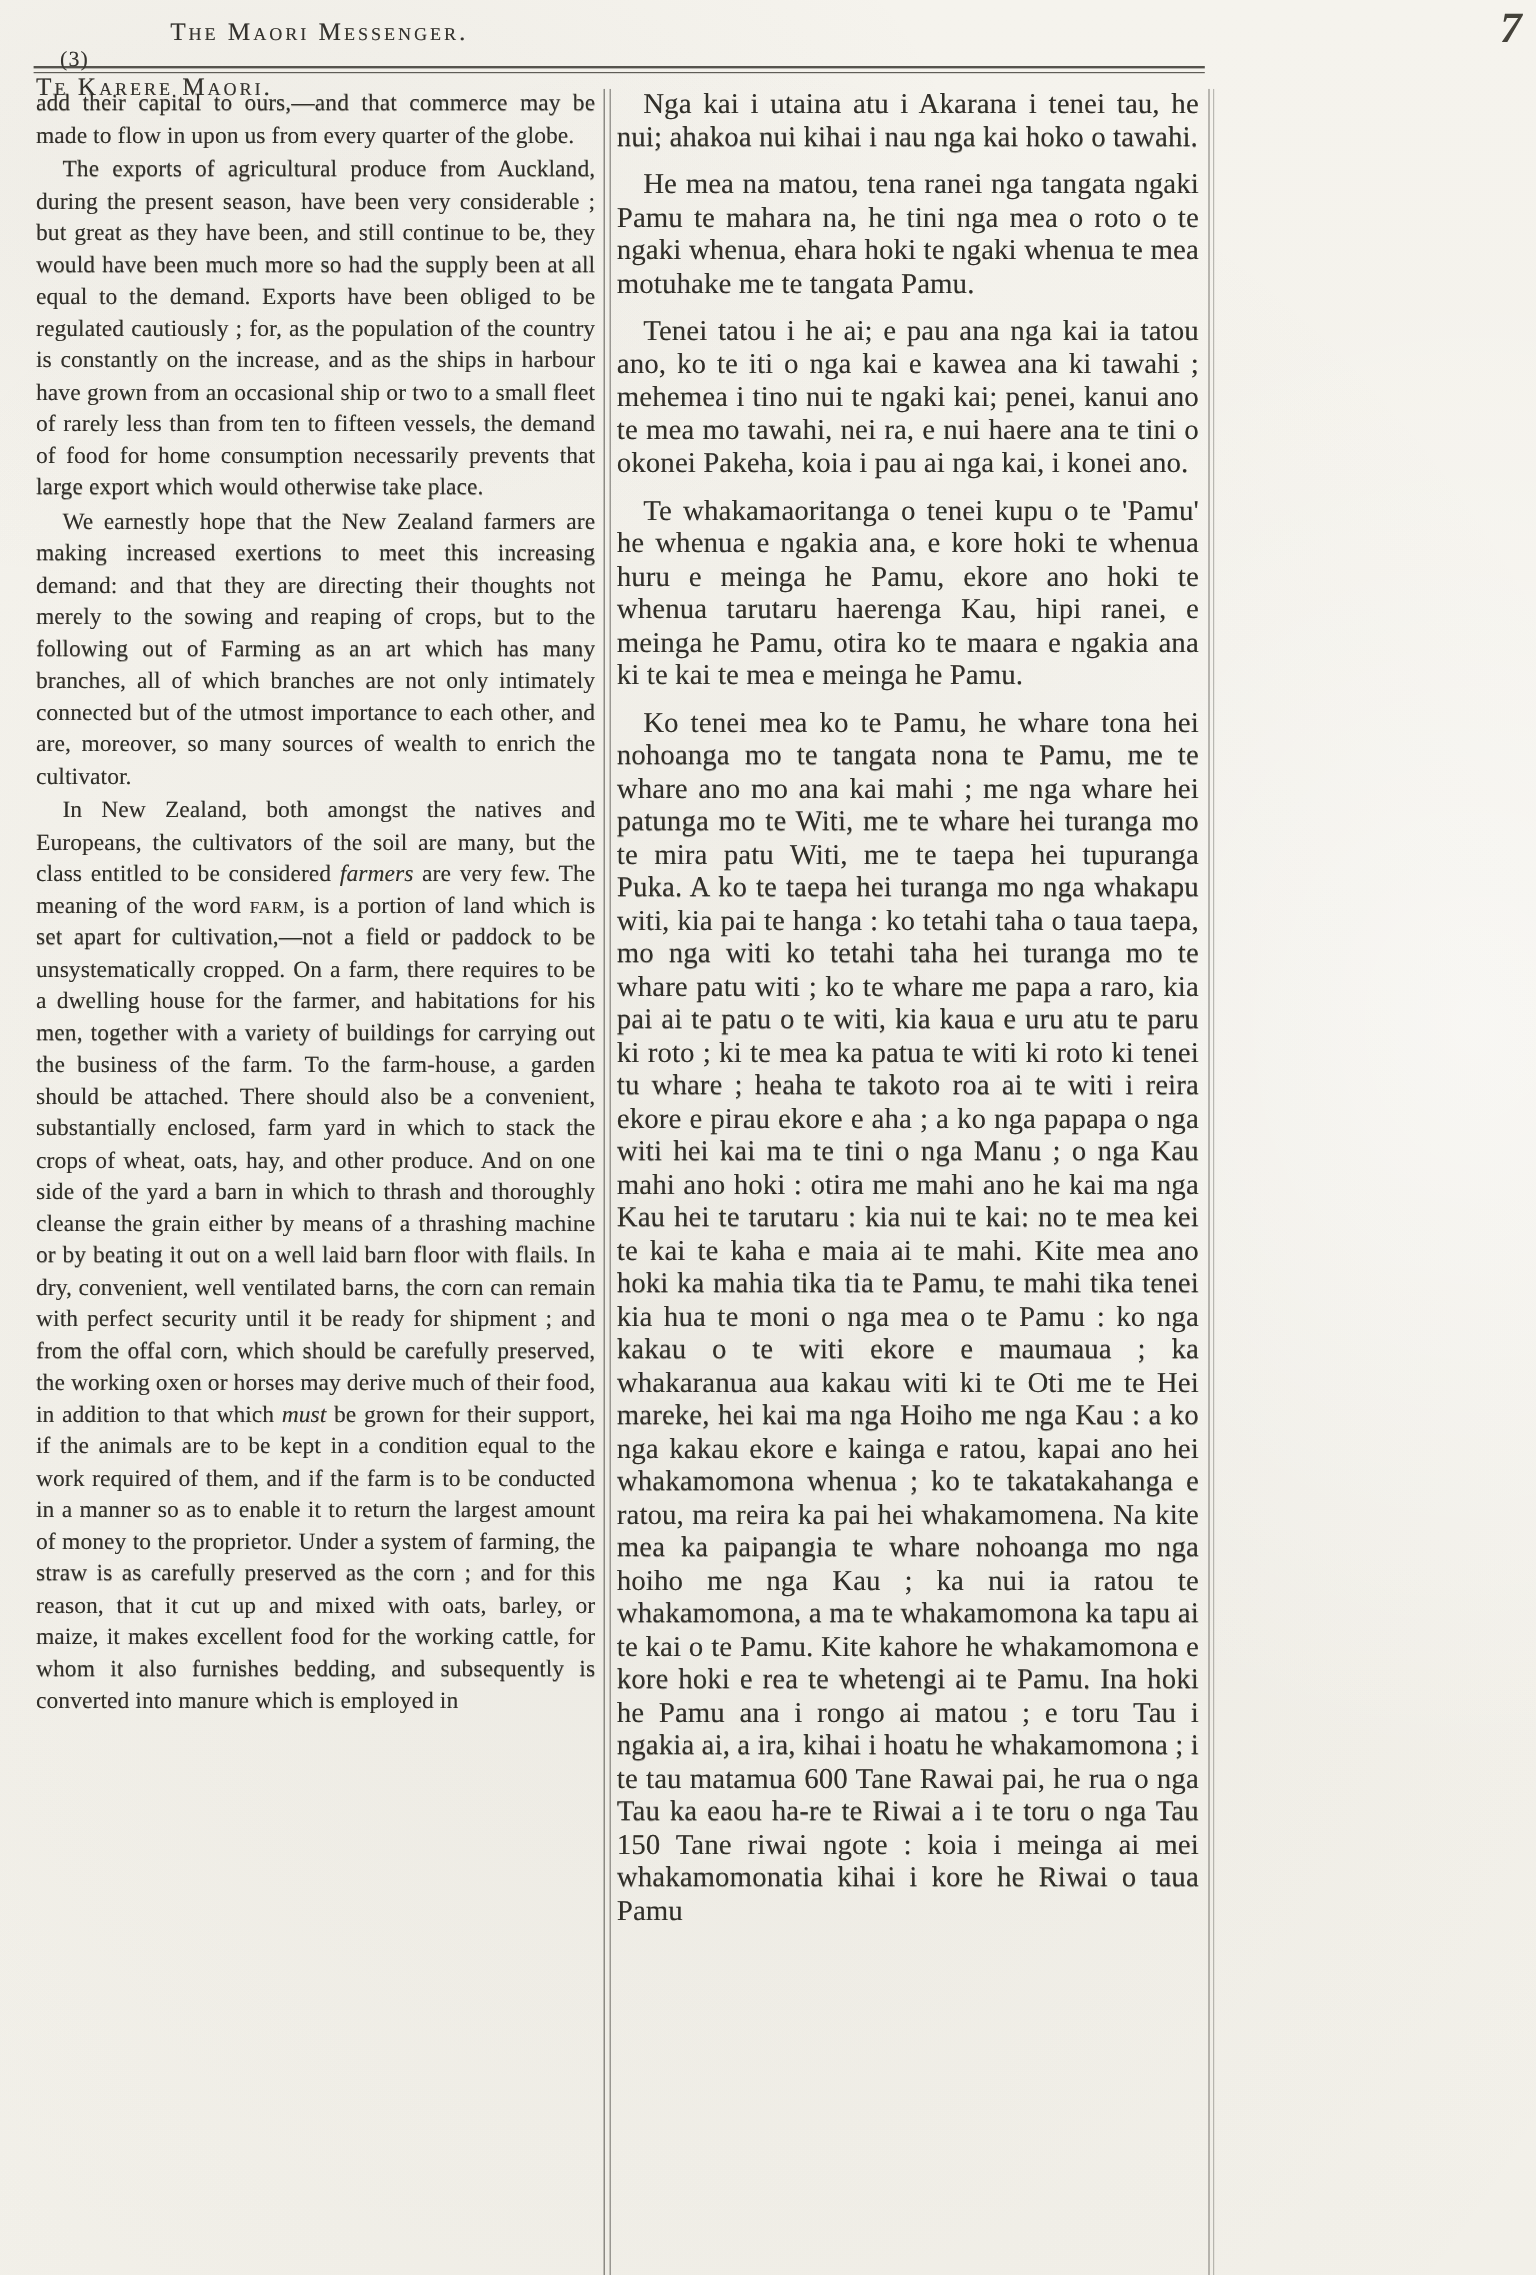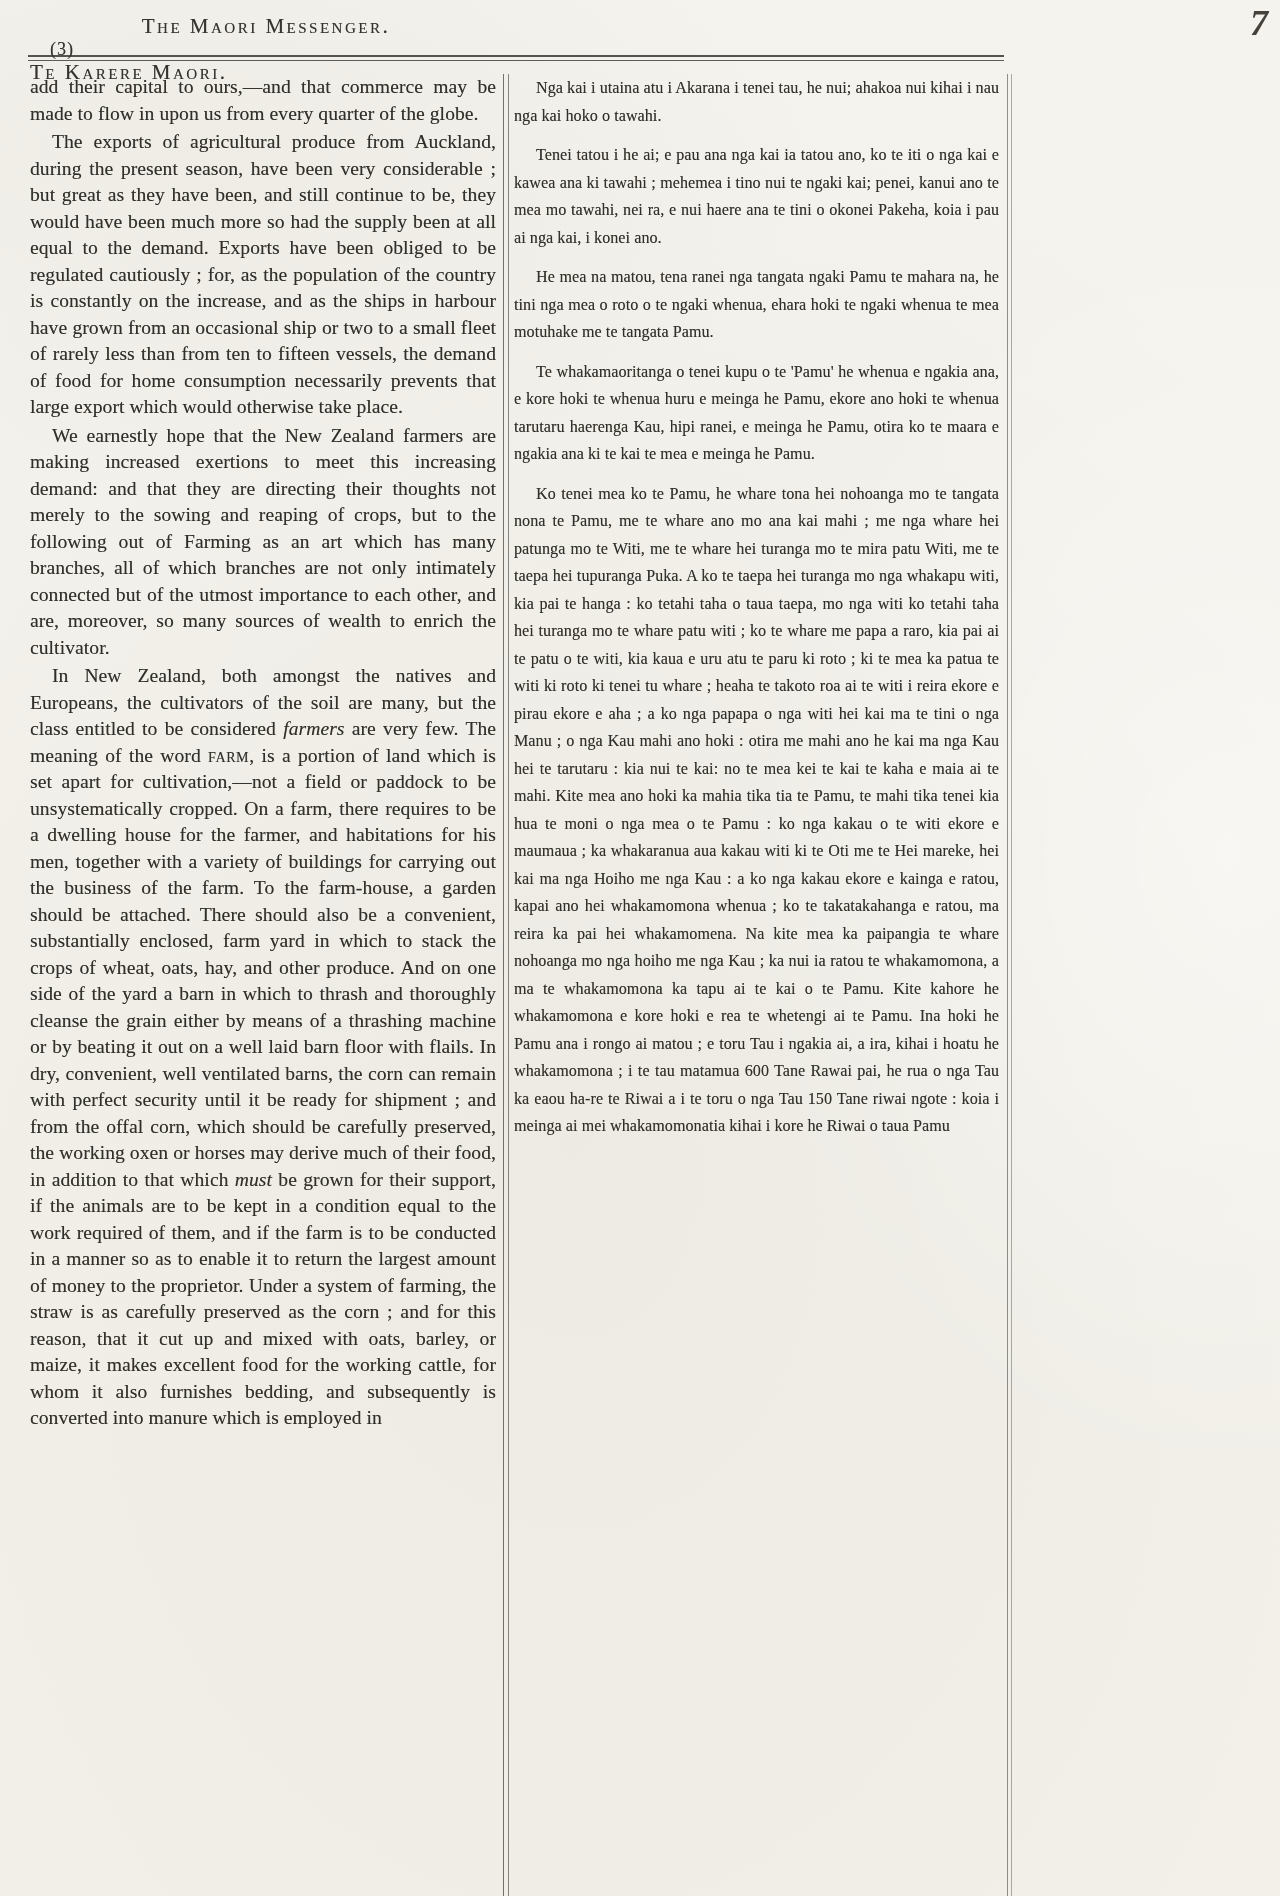--- a/index.html
+++ b/index.html
@@ -101,21 +101,21 @@
 
   .col-rule {
     width: 6px;
     margin: 0 5px 0 7px;
     border-left: 1.4px solid rgba(62,60,54,0.7);
     border-right: 1.4px solid rgba(62,60,54,0.6);
   }
 
   .col-right {
     flex: 1;
-    font-size: 16px;
+    font-size: 24px;
     line-height: 27.5px;
     letter-spacing: 0.1px;
     padding-right: 8px;
   }
 
   .edge-rule {
     width: 5px;
     border-left: 1.2px solid rgba(62,60,54,0.55);
     border-right: 1.2px solid rgba(62,60,54,0.4);
   }
@@ -152,22 +152,22 @@
       <p class="para noindent">add their capital to ours,—and that commerce may be made to flow in upon us from every quarter of the globe.</p>
       <p class="para">The exports of agricultural produce from Auckland, during the present season, have been very considerable ; but great as they have been, and still continue to be, they would have been much more so had the supply been at all equal to the demand. Exports have been obliged to be regulated cautiously ; for, as the population of the country is constantly on the increase, and as the ships in harbour have grown from an occasional ship or two to a small fleet of rarely less than from ten to fifteen vessels, the demand of food for home consumption necessarily prevents that large export which would otherwise take place.</p>
       <p class="para">We earnestly hope that the New Zealand farmers are making increased exertions to meet this increasing demand: and that they are directing their thoughts not merely to the sowing and reaping of crops, but to the following out of Farming as an art which has many branches, all of which branches are not only intimately connected but of the utmost importance to each other, and are, moreover, so many sources of wealth to enrich the cultivator.</p>
       <p class="para"><span>In New Zealand, both amongst the natives and Europeans, the cultivators of the soil are many, but the class entitled to be considered </span><i>farmers</i><span> are very few. The meaning of the word </span><span class="sc">farm</span><span>, is a portion of land which is set apart for cultivation,—not a field or paddock to be unsystematically cropped. On a farm, there requires to be a dwelling house for the farmer, and habitations for his men, together with a variety of buildings for carrying out the business of the farm. To the farm-house, a garden should be attached. There should also be a convenient, substantially enclosed, farm yard in which to stack the crops of wheat, oats, hay, and other produce. And on one side of the yard a barn in which to thrash and thoroughly cleanse the grain either by means of a thrashing machine or by beating it out on a well laid barn floor with flails. In dry, convenient, well ventilated barns, the corn can remain with perfect security until it be ready for shipment ; and from the offal corn, which should be carefully preserved, the working oxen or horses may derive much of their food, in addition to that which </span><i>must</i><span> be grown for their support, if the animals are to be kept in a condition equal to the work required of them, and if the farm is to be conducted in a manner so as to enable it to return the largest amount of money to the proprietor. Under a system of farming, the straw is as carefully preserved as the corn ; and for this reason, that it cut up and mixed with oats, barley, or maize, it makes excellent food for the working cattle, for whom it also furnishes bedding, and subsequently is converted into manure which is employed in</span></p>
     </div>
 
     <div class="col-rule"></div>
 
     <div class="col col-right" lang="mi">
       <p class="para">Nga kai i utaina atu i Akarana i tenei tau, he nui; ahakoa nui kihai i nau nga kai hoko o tawahi.</p>
+      <p class="para">He mea na matou, tena ranei nga tangata ngaki Pamu te mahara na, he tini nga mea o roto o te ngaki whenua, ehara hoki te ngaki whenua te mea motuhake me te tangata Pamu.</p>
       <p class="para">Tenei tatou i he ai; e pau ana nga kai ia tatou ano, ko te iti o nga kai e kawea ana ki tawahi ; mehemea i tino nui te ngaki kai; penei, kanui ano te mea mo tawahi, nei ra, e nui haere ana te tini o okonei Pakeha, koia i pau ai nga kai, i konei ano.</p>
-      <p class="para">He mea na matou, tena ranei nga tangata ngaki Pamu te mahara na, he tini nga mea o roto o te ngaki whenua, ehara hoki te ngaki whenua te mea motuhake me te tangata Pamu.</p>
       <p class="para">Te whakamaoritanga o tenei kupu o te 'Pamu' he whenua e ngakia ana, e kore hoki te whenua huru e meinga he Pamu, ekore ano hoki te whenua tarutaru haerenga Kau, hipi ranei, e meinga he Pamu, otira ko te maara e ngakia ana ki te kai te mea e meinga he Pamu.</p>
       <p class="para">Ko tenei mea ko te Pamu, he whare tona hei nohoanga mo te tangata nona te Pamu, me te whare ano mo ana kai mahi ; me nga whare hei patunga mo te Witi, me te whare hei turanga mo te mira patu Witi, me te taepa hei tupuranga Puka. A ko te taepa hei turanga mo nga whakapu witi, kia pai te hanga : ko tetahi taha o taua taepa, mo nga witi ko tetahi taha hei turanga mo te whare patu witi ; ko te whare me papa a raro, kia pai ai te patu o te witi, kia kaua e uru atu te paru ki roto ; ki te mea ka patua te witi ki roto ki tenei tu whare ; heaha te takoto roa ai te witi i reira ekore e pirau ekore e aha ; a ko nga papapa o nga witi hei kai ma te tini o nga Manu ; o nga Kau mahi ano hoki : otira me mahi ano he kai ma nga Kau hei te tarutaru : kia nui te kai: no te mea kei te kai te kaha e maia ai te mahi. Kite mea ano hoki ka mahia tika tia te Pamu, te mahi tika tenei kia hua te moni o nga mea o te Pamu : ko nga kakau o te witi ekore e maumaua ; ka whakaranua aua kakau witi ki te Oti me te Hei mareke, hei kai ma nga Hoiho me nga Kau : a ko nga kakau ekore e kainga e ratou, kapai ano hei whakamomona whenua ; ko te takatakahanga e ratou, ma reira ka pai hei whakamomena. Na kite mea ka paipangia te whare nohoanga mo nga hoiho me nga Kau ; ka nui ia ratou te whakamomona, a ma te whakamomona ka tapu ai te kai o te Pamu. Kite kahore he whakamomona e kore hoki e rea te whetengi ai te Pamu. Ina hoki he Pamu ana i rongo ai matou ; e toru Tau i ngakia ai, a ira, kihai i hoatu he whakamomona ; i te tau matamua 600 Tane Rawai pai, he rua o nga Tau ka eaou ha-re te Riwai a i te toru o nga Tau 150 Tane riwai ngote : koia i meinga ai mei whakamomonatia kihai i kore he Riwai o taua Pamu</p>
     </div>
 
     <div class="edge-rule"></div>
 
   </div>
 
 </div>
 

